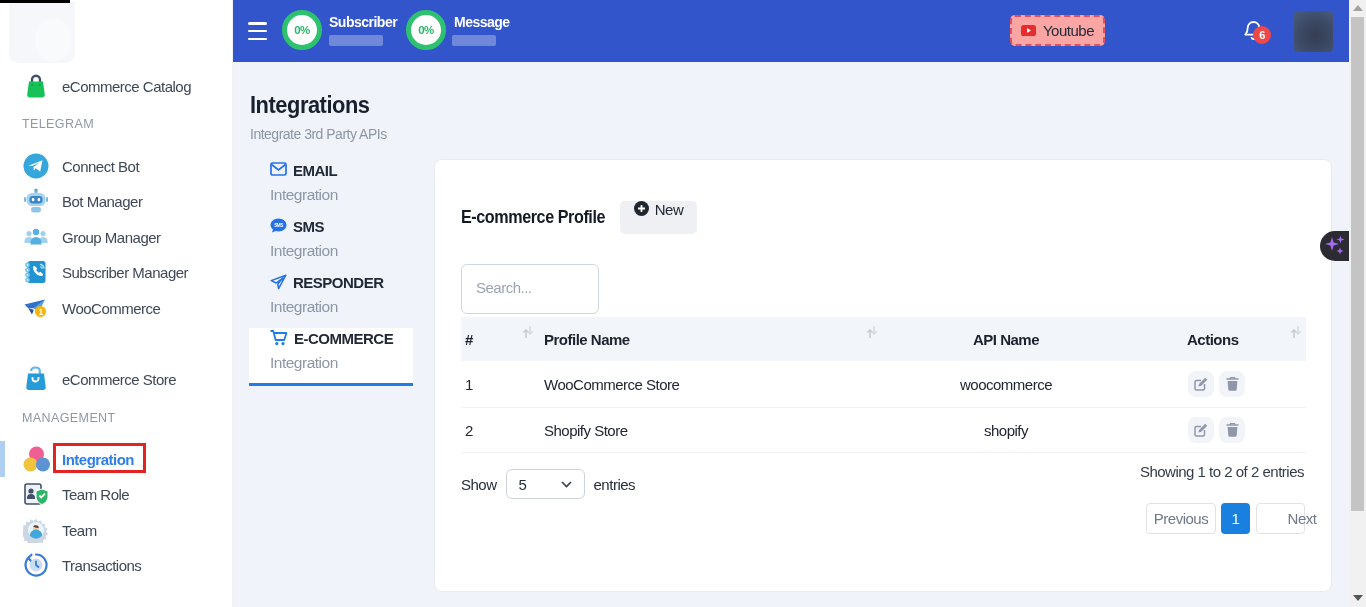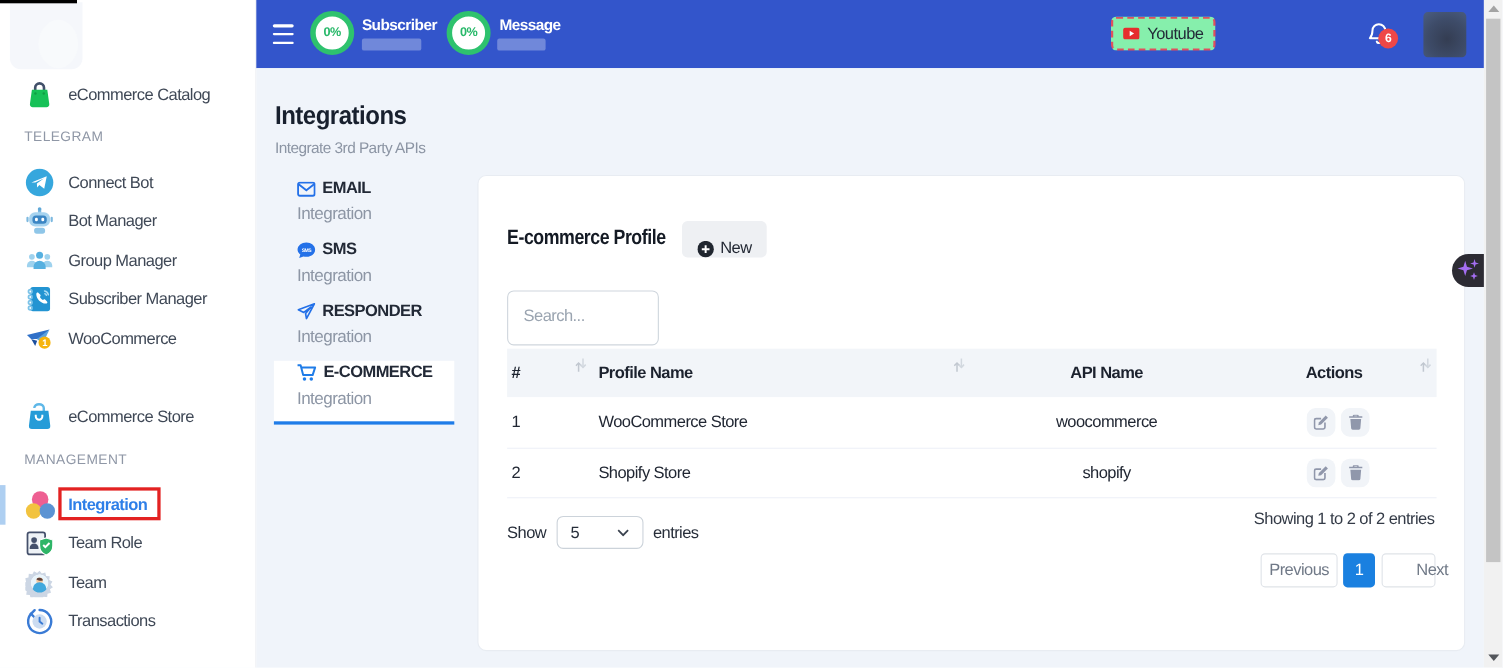--- a/index.html
+++ b/index.html
@@ -7,21 +7,21 @@
 #root { position:relative; width:1366px; height:607px; overflow:hidden; }
 
 
 #navbar { position:absolute; left:233px; top:0; width:1116px; height:62px; background:#3355cb; }
 .ham { position:absolute; left:15px; top:22px; width:19px; height:18px; }
 .ham div { height:2.6px; background:#fff; border-radius:2px; margin-bottom:5.2px; }
 .pcir { position:absolute; width:40px; height:40px; border-radius:50%; background:#fff; border:5px solid #2ec26e; display:flex; align-items:center; justify-content:center; font-size:11.5px; font-weight:bold; color:#27b869; }
 .plab { position:absolute; color:#fff; font-weight:bold; font-size:14px; }
 .shim { position:absolute; height:11px; background:rgba(255,255,255,0.3); border-radius:2px; }
 .navbtn { position:absolute; top:15px; height:31px; border-radius:5px; display:flex; align-items:center; justify-content:center; font-size:15px; color:#232b38; }
-#ytbtn { left:777px; width:95px; background:#86efac; border:2px dashed #e0505e;text-align:center; }
+#ytbtn { left:777px; width:95px; background:#fca5a5; border:2px dashed #e0505e;text-align:center; }
 #dsbtn { left:884px; width:107px; background:#fcfbfd; border:2px dashed #9dbbe8;margin-top:48px; }
 .bell { position:absolute; left:1010px; top:20px; }
 .badge { position:absolute; left:1020px; top:26px; width:18px; height:18px; background:#ee4747; border-radius:50%; color:#fff; font-size:11px; font-weight:bold; display:flex; align-items:center; justify-content:center; }
 .avatar { position:absolute; left:1061px; top:11px; width:39px; height:41px; border-radius:4px; background:radial-gradient(circle at 55% 60%, #343d52 0%, #3e4c69 55%, #4b5e82 100%); }
 
 
 #sidebar { position:absolute; left:0; top:0; width:233px; height:607px; background:#fff; border-right:1px solid #f0f2f5; }
 #topblack { position:absolute; left:0; top:0; width:70px; height:2.5px; background:#000; }
 #logoghost { position:absolute; left:9px; top:2px; width:66px; height:61px; background:#f5f7fb; border-radius:0 0 10px 10px; }
 #logoghost:after { content:""; position:absolute; right:4px; top:16px; width:36px; height:44px; border-radius:50%; background:#f8fafc; }
@@ -30,30 +30,30 @@
 .si .tx { position:absolute; left:62px; top:50%; transform:translateY(-50%); font-size:15px; color:#3f4856; white-space:nowrap; }
 .slab { position:absolute; left:22px; font-size:12.5px; color:#8f97a6; letter-spacing:0.4px; }
 
 
 #content { position:absolute; left:233px; top:62px; width:1116px; height:545px; background:#f0f4fa; }
 #h1 { position:absolute; left:17px; top:30px; font-size:23.5px; font-weight:bold; color:#18202e; transform:scaleX(0.93); transform-origin:left center; }
 #h1sub { position:absolute; left:17px; top:64px; font-size:14px; color:#8c95a4; }
 
 
 .tab { position:absolute; left:16px; width:164px; height:56px; }
-.tab .t1 { position:absolute; left:21px; top:2px; display:flex; align-items:flex-end; font-size:15px; font-weight:bold; color:#222936; white-space:nowrap; }
+.tab .t1 { position:absolute; left:21px; top:2px; display:flex; align-items:flex-start; font-size:15px; font-weight:bold; color:#222936; white-space:nowrap; }
 .tab .t1 svg { margin-right:6px; }
 .tab .t2 { position:absolute; left:21px; top:26px; font-size:15.5px; color:#8d96a5; }
 #tab4 { background:#fff; }
 #tabline { position:absolute; left:16px; top:321px; width:164px; height:3px; background:#1f7ce8; }
 
 
 #card { position:absolute; left:201px; top:97px; width:898px; height:433px; background:#fff; border:1px solid #e8ecf2; border-radius:8px; }
 #cardtitle { position:absolute; left:26px; top:46px; font-size:19px; font-weight:bold; color:#141a24; transform:scaleX(0.85); transform-origin:left center; }
-#newbtn { position:absolute; left:185px; top:41px; width:77px; height:33px; background:#eef0f3; border-radius:5px; display:flex; align-items:flex-end; justify-content:center; font-size:15px; color:#222833; }
+#newbtn { position:absolute; left:185px; top:41px; width:77px; height:33px; background:#eef0f3; border-radius:5px; display:flex; align-items:flex-start; justify-content:center; font-size:15px; color:#222833; }
 #search { position:absolute; left:26px; top:104px; width:138px; height:50px; border:1px solid #cfd6dd; border-radius:6px; background:#fff; }
 #search span { position:absolute; left:14px; top:14px; font-size:15px; color:#9aa4b0; }
 #thead { position:absolute; left:26px; top:157px; width:845px; height:44px; background:#f2f5f9; }
 #thead .h { position:absolute; top:50%; transform:translateY(-50%); font-size:15px; font-weight:bold; color:#1c222e; }
 .sort { position:absolute; top:8px; opacity:0.55; }
 .trow { position:absolute; left:26px; width:845px; font-size:15px; color:#212733; }
 .trow .c { position:absolute; top:50%; transform:translateY(-50%); }
 .abtn { position:absolute; width:26px; height:26px; background:#f1f4f8; border-radius:8px; display:flex; align-items:center; justify-content:center; }
 #footl { position:absolute; left:26px; top:309px; height:30px; display:flex; align-items:center; font-size:15px; color:#272e3a; }
 #sel { width:79px; height:30px; border:1px solid #ccd3da; border-radius:6px; margin:0 9px; position:relative; background:#fff; }

